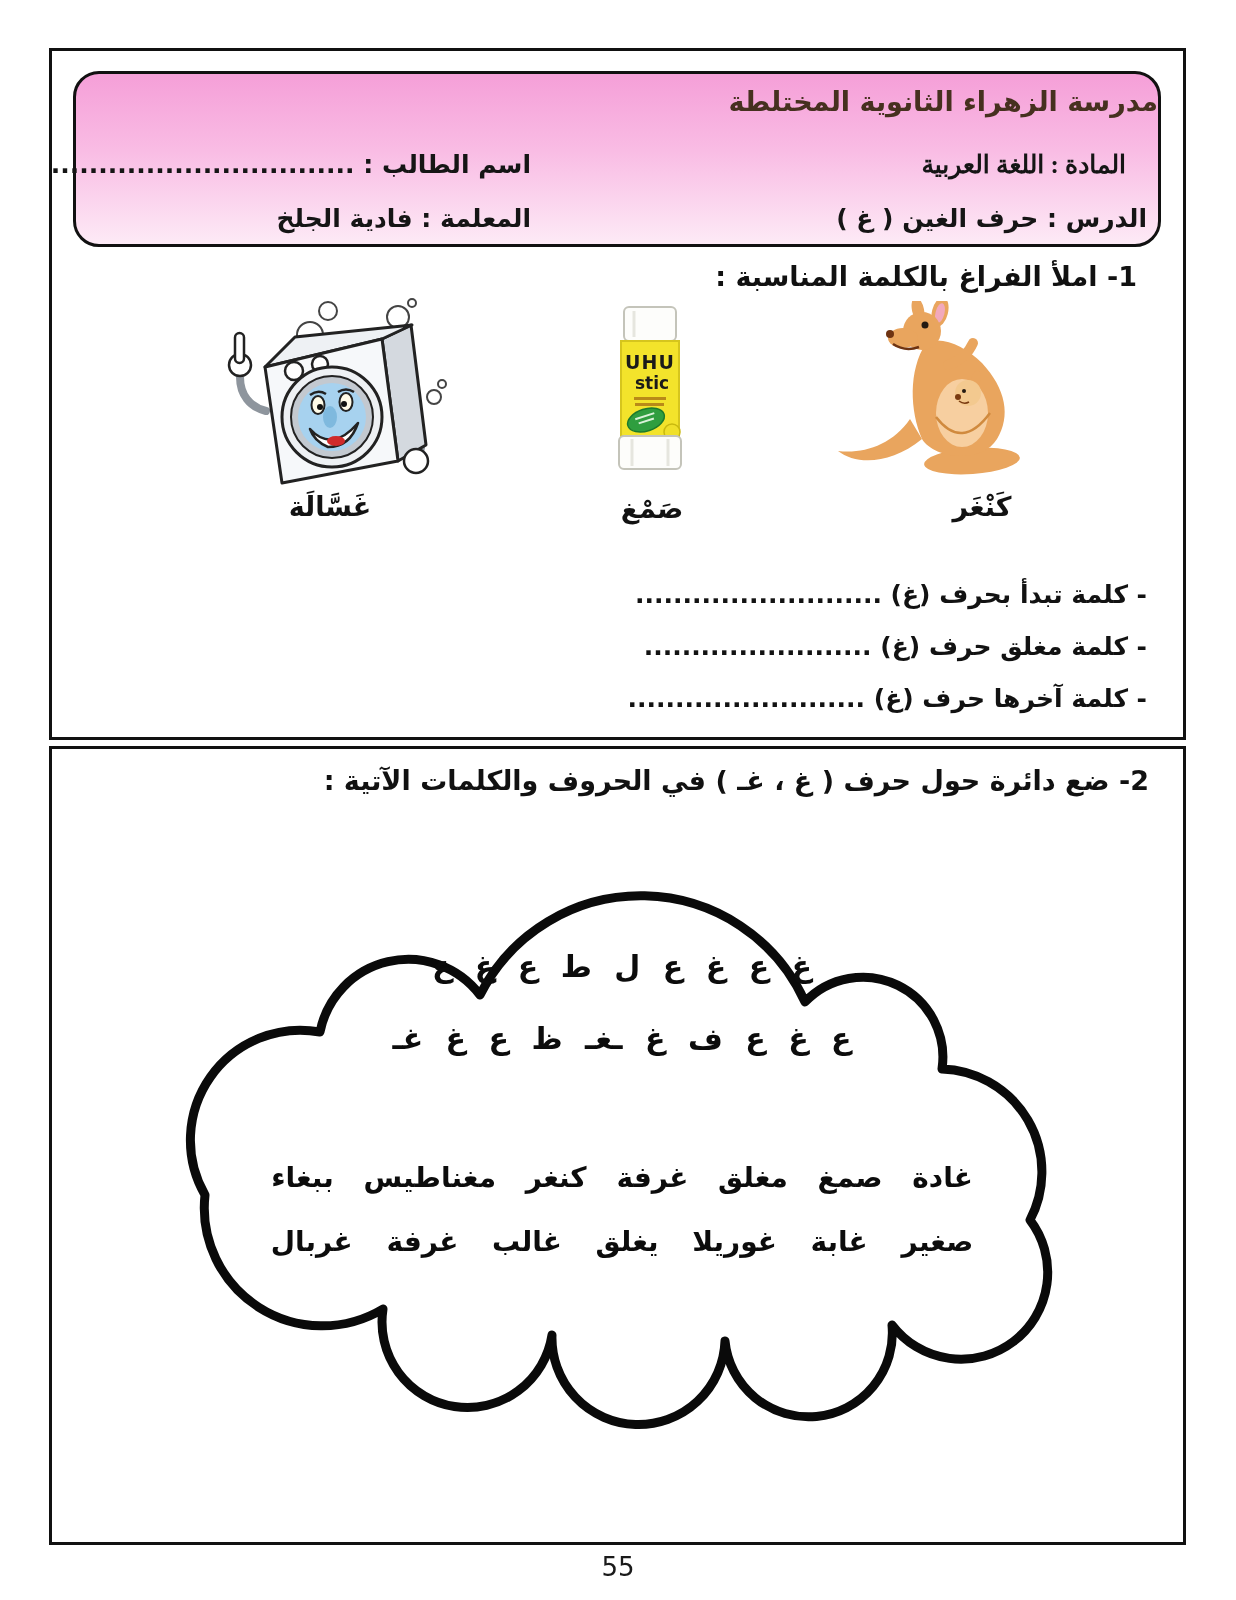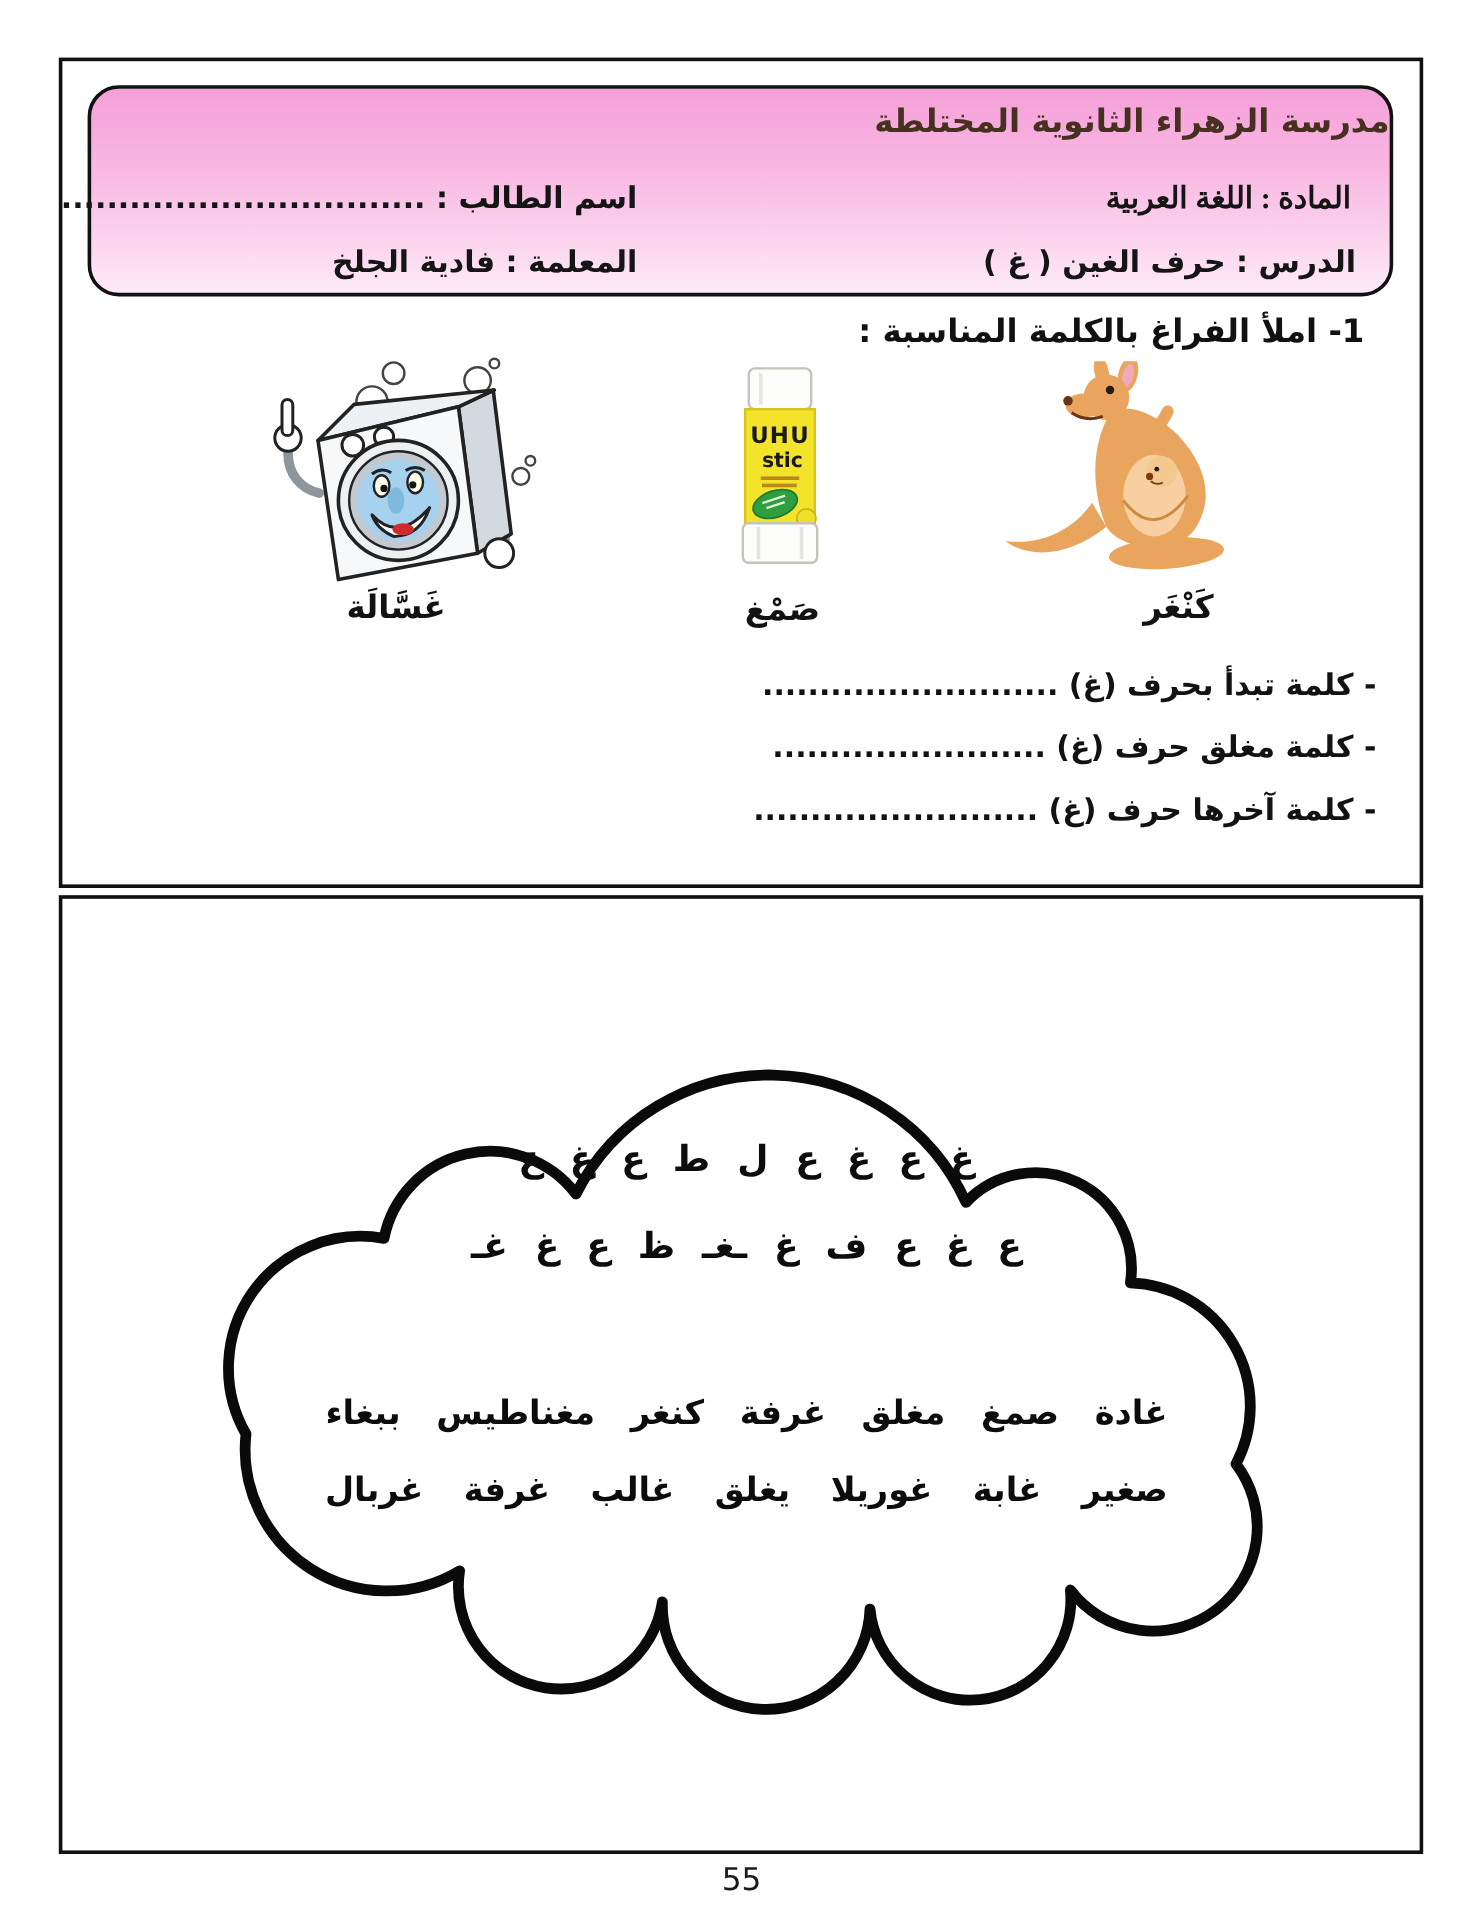--- a/index.html
+++ b/index.html
@@ -16,21 +16,21 @@
     border:3px solid #111;border-radius:26px;
     background:linear-gradient(180deg,#f59fd8 0%,#f9bce4 45%,#fdeaf6 100%);
   }
   .school{position:absolute;top:12px;left:0;width:100%;
     font-size:27px;color:#46301f;}
   .hline{position:absolute;font-size:25px;white-space:nowrap;color:#151515;}
   .s-title{position:absolute;font-size:27px;white-space:nowrap;color:#111;}
   .pic{position:absolute;}
   .pic svg{width:100%;height:100%;display:block;}
   .pic-label{position:absolute;width:200px;text-align:center;font-size:27px;}
-  .qline{position:absolute;font-size:25px;white-space:nowrap;letter-spacing:.5px;}
+  .qline{position:absolute;font-size:25px;white-space:nowrap;letter-spacing:.5px;margin-top:24px;}
   #cloud{position:absolute;left:128px;top:136px;width:884px;height:474px;}
   #cloud svg{position:absolute;left:0;top:0;width:100%;height:100%;overflow:visible;}
   .cloud-row{position:absolute;left:0;width:100%;text-align:center;direction:rtl;
     white-space:nowrap;color:#0c0c0c;}
   .r0{top:64px;font-size:30px;word-spacing:12px;}
   .r1{top:136px;font-size:30px;word-spacing:12px;}
   .r2{top:202px;font-size:29px;word-spacing:5px;}
   .r3{top:276px;font-size:28px;word-spacing:20px;}
   .r4{top:340px;font-size:28px;word-spacing:24px;}
   #pageno{position:absolute;left:0;top:1552px;width:100%;text-align:center;
@@ -39,21 +39,21 @@
 </style>
 </head>
 <body>
 
 <div id="box1" class="box">
 
   <div id="pinkHeader">
     <div class="school">مدرسة الزهراء الثانوية المختلطة</div>
     <div class="hline" style="top:76px;right:32px;font-family:Liberation Serif, serif;">المادة : اللغة العربية</div>
     <div class="hline" style="top:76px;right:627px;">اسم الطالب : ................................</div>
-    <div class="hline" style="top:130px;right:28px;text-align:center;">الدرس : حرف الغين ( غ )</div>
+    <div class="hline" style="top:130px;right:11px;text-align:center;">الدرس : حرف الغين ( غ )</div>
     <div class="hline" style="top:130px;right:627px;">المعلمة : فادية الجلخ</div>
   </div>
 
   <div class="s-title" style="top:210px;right:46px;margin-left:26px;">1- املأ الفراغ بالكلمة المناسبة :</div>
 
   <div class="pic" style="left:778px;top:250px;width:250px;height:178px;">
     <svg viewBox="0 0 250 178">
       <path d="M92,138 C60,164 26,164 8,150 C34,153 62,144 80,118 Z" fill="#e9a55e"></path>
       <ellipse cx="142" cy="160" rx="48" ry="13" fill="#e9a55e" transform="rotate(-4 142 160)"></ellipse>
       <path d="M96,42 C78,70 80,110 92,138 C104,158 152,163 167,138 C181,115 176,88 152,62 C136,46 112,34 96,42 Z" fill="#e9a55e"></path>
@@ -133,20 +133,21 @@
   <div class="pic-label" style="left:830px;top:440px;">كَنْغَر</div>
   <div class="pic-label" style="left:500px;top:442px;">صَمْغ</div>
   <div class="pic-label" style="left:178px;top:440px;">غَسَّالَة</div>
 
   <div class="qline" style="top:505px;right:36px;">- كلمة تبدأ بحرف (غ)  ..........................</div>
   <div class="qline" style="top:557px;right:36px;">- كلمة مغلق حرف (غ) ........................</div>
   <div class="qline" style="top:609px;right:36px;">- كلمة آخرها حرف (غ) .........................</div>
 </div>
 
 <div id="box2" class="box">
+  <div class="s-title" style="top:16px;right:34px;">2- ضع دائرة حول حرف  ( غ ، غـ ) في الحروف والكلمات الآتية  :</div>
 
   <div id="cloud">
     <svg viewBox="0 0 884 474">
       <path d="M 25 310
                A 110 110 0 0 1 140 147
                A 90 90 0 0 1 300 110
                A 180 180 0 0 1 625 117
                A 80 80 0 0 1 762 184
                A 103 103 0 0 1 850 335
                A 86 86 0 0 1 712 440

